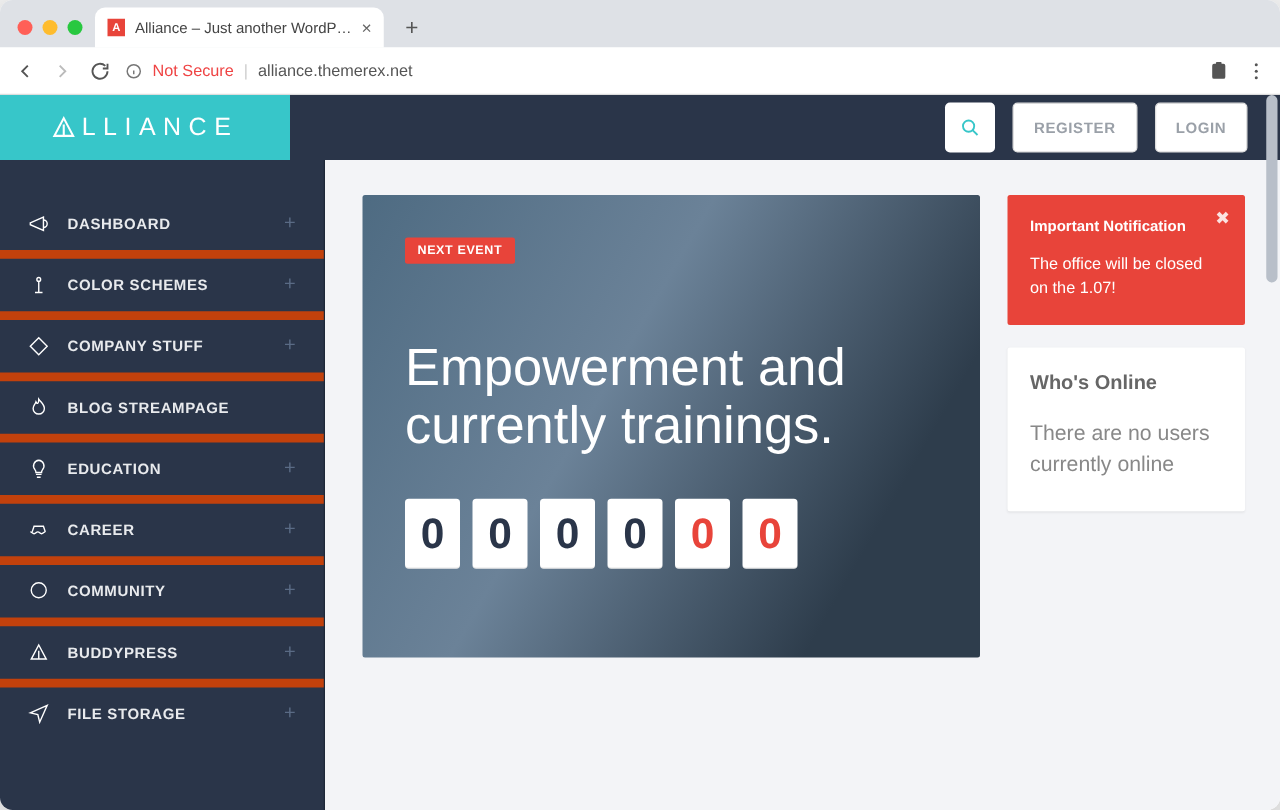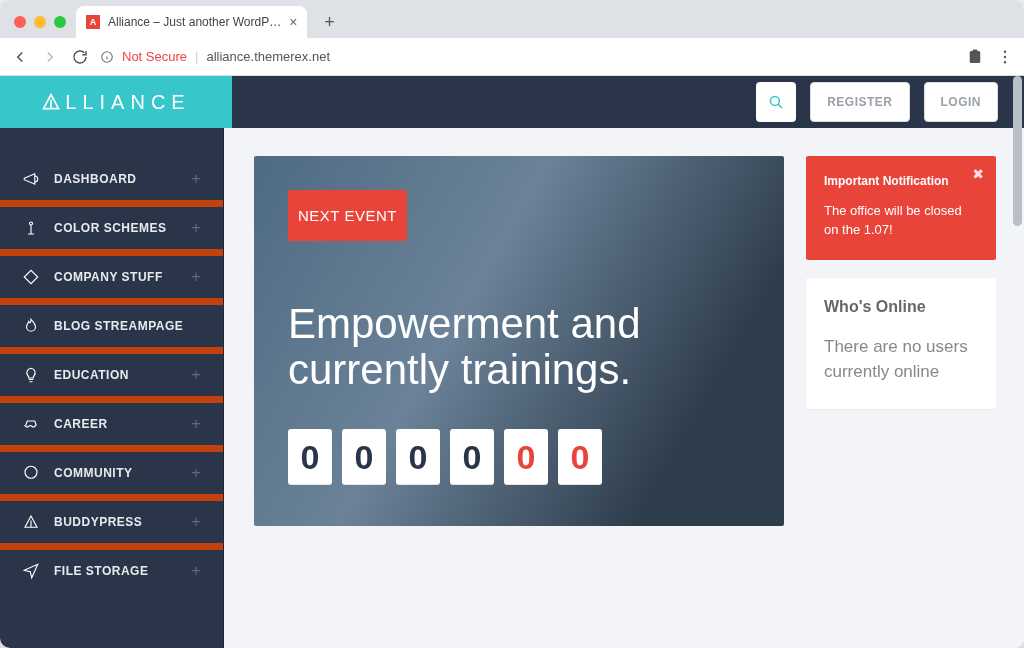--- a/index.html
+++ b/index.html
@@ -32,38 +32,38 @@
 .page{position:absolute;inset:0;background:#f3f4f7;display:flex;flex-direction:column;}
 .topbar{height:52px;background:#2a3549;display:flex;align-items:center;}
 .logo{background:#37c6c9;height:52px;width:232px;display:flex;align-items:center;justify-content:center;color:#fff;font-size:20px;font-weight:300;letter-spacing:6px;}
 .logo .tri{margin-right:4px;}
 .topbar-right{margin-left:auto;display:flex;gap:14px;padding-right:26px;}
 .search-btn{width:40px;height:40px;background:#fff;border-radius:4px;display:flex;align-items:center;justify-content:center;}
 .search-btn svg{width:18px;height:18px;stroke:#37c6c9;stroke-width:2;fill:none;}
 .hbtn{background:#fff;border:1px solid #ddd;border-radius:4px;height:40px;padding:0 16px;display:flex;align-items:center;font-size:12px;font-weight:700;color:#9aa0a8;letter-spacing:.5px;}
 
 .body-row{flex:1;display:flex;overflow:hidden;}
-.sidebar{width:224px;background:#2a3549;color:#fff;padding-top:30px;border-right:1px solid #1e2838;}
+.sidebar{width:260px;background:#2a3549;color:#fff;padding-top:30px;border-right:1px solid #1e2838;}
 .side-item{display:flex;align-items:center;gap:14px;padding:12px 22px;font-size:12px;font-weight:700;letter-spacing:.5px;border-top:7px solid #c2410c;color:#e8eaed;}
 .side-item:first-child{border-top:none;}
 .side-item .icn{width:18px;height:18px;flex:0 0 18px;}
 .side-item .plus{margin-left:auto;color:#5a6b85;font-size:16px;font-weight:400;}
 .side-item svg{stroke:#fff;stroke-width:1.5;fill:none;width:18px;height:18px;}
 
 .content{flex:1;padding:28px 28px 0 30px;overflow:hidden;position:relative;}
 .quote-row{display:flex;align-items:center;gap:14px;margin-bottom:24px;}
 .avatar{width:26px;height:26px;background:linear-gradient(135deg,#333 40%,#8a8a8a);}
 .quote{font-size:14px;font-weight:700;}
 .quote .text{color:#e8443a;}
 .quote .author{color:#e8443a;font-style:italic;font-weight:600;}
 .quote .dash{color:#e8443a;}
 
 .main-cols{display:flex;gap:22px;align-items:flex-start;}
 .hero{flex:1;background:linear-gradient(120deg,#4e6b82,#6b8298 40%,#2e3d4c 80%);border-radius:2px;padding:34px 34px 18px;color:#fff;min-height:370px;position:relative;}
-.next-event{background:#e8443a;color:#fff;font-size:15px;font-weight:400;padding:17px 10px;border-radius:2px;display:inline-block;letter-spacing:.5px;}
+.next-event{background:#e8443a;color:#fff;font-size:10px;font-weight:700;padding:5px 10px;border-radius:2px;display:inline-block;letter-spacing:.5px;}
 .hero h1{font-size:42px;font-weight:400;line-height:1.1;margin-top:60px;}
 .counter{display:flex;gap:10px;margin-top:36px;}
 .digit{width:44px;height:56px;background:#fff;border-radius:3px;display:flex;align-items:center;justify-content:center;font-size:34px;font-weight:700;color:#2a3549;box-shadow:inset 0 -1px 0 rgba(0,0,0,.1);}
 .digit.red{color:#e8443a;}
 
 .rail{width:190px;display:flex;flex-direction:column;gap:18px;}
 .alert{background:#e8443a;color:#fff;padding:18px 18px 20px;border-radius:2px;position:relative;}
 .alert .close{position:absolute;top:10px;right:12px;font-size:14px;opacity:.85;}
 .alert .imp{font-size:12px;font-weight:700;margin-bottom:14px;}
 .alert h2{font-size:24px;font-weight:700;margin-bottom:10px;}

